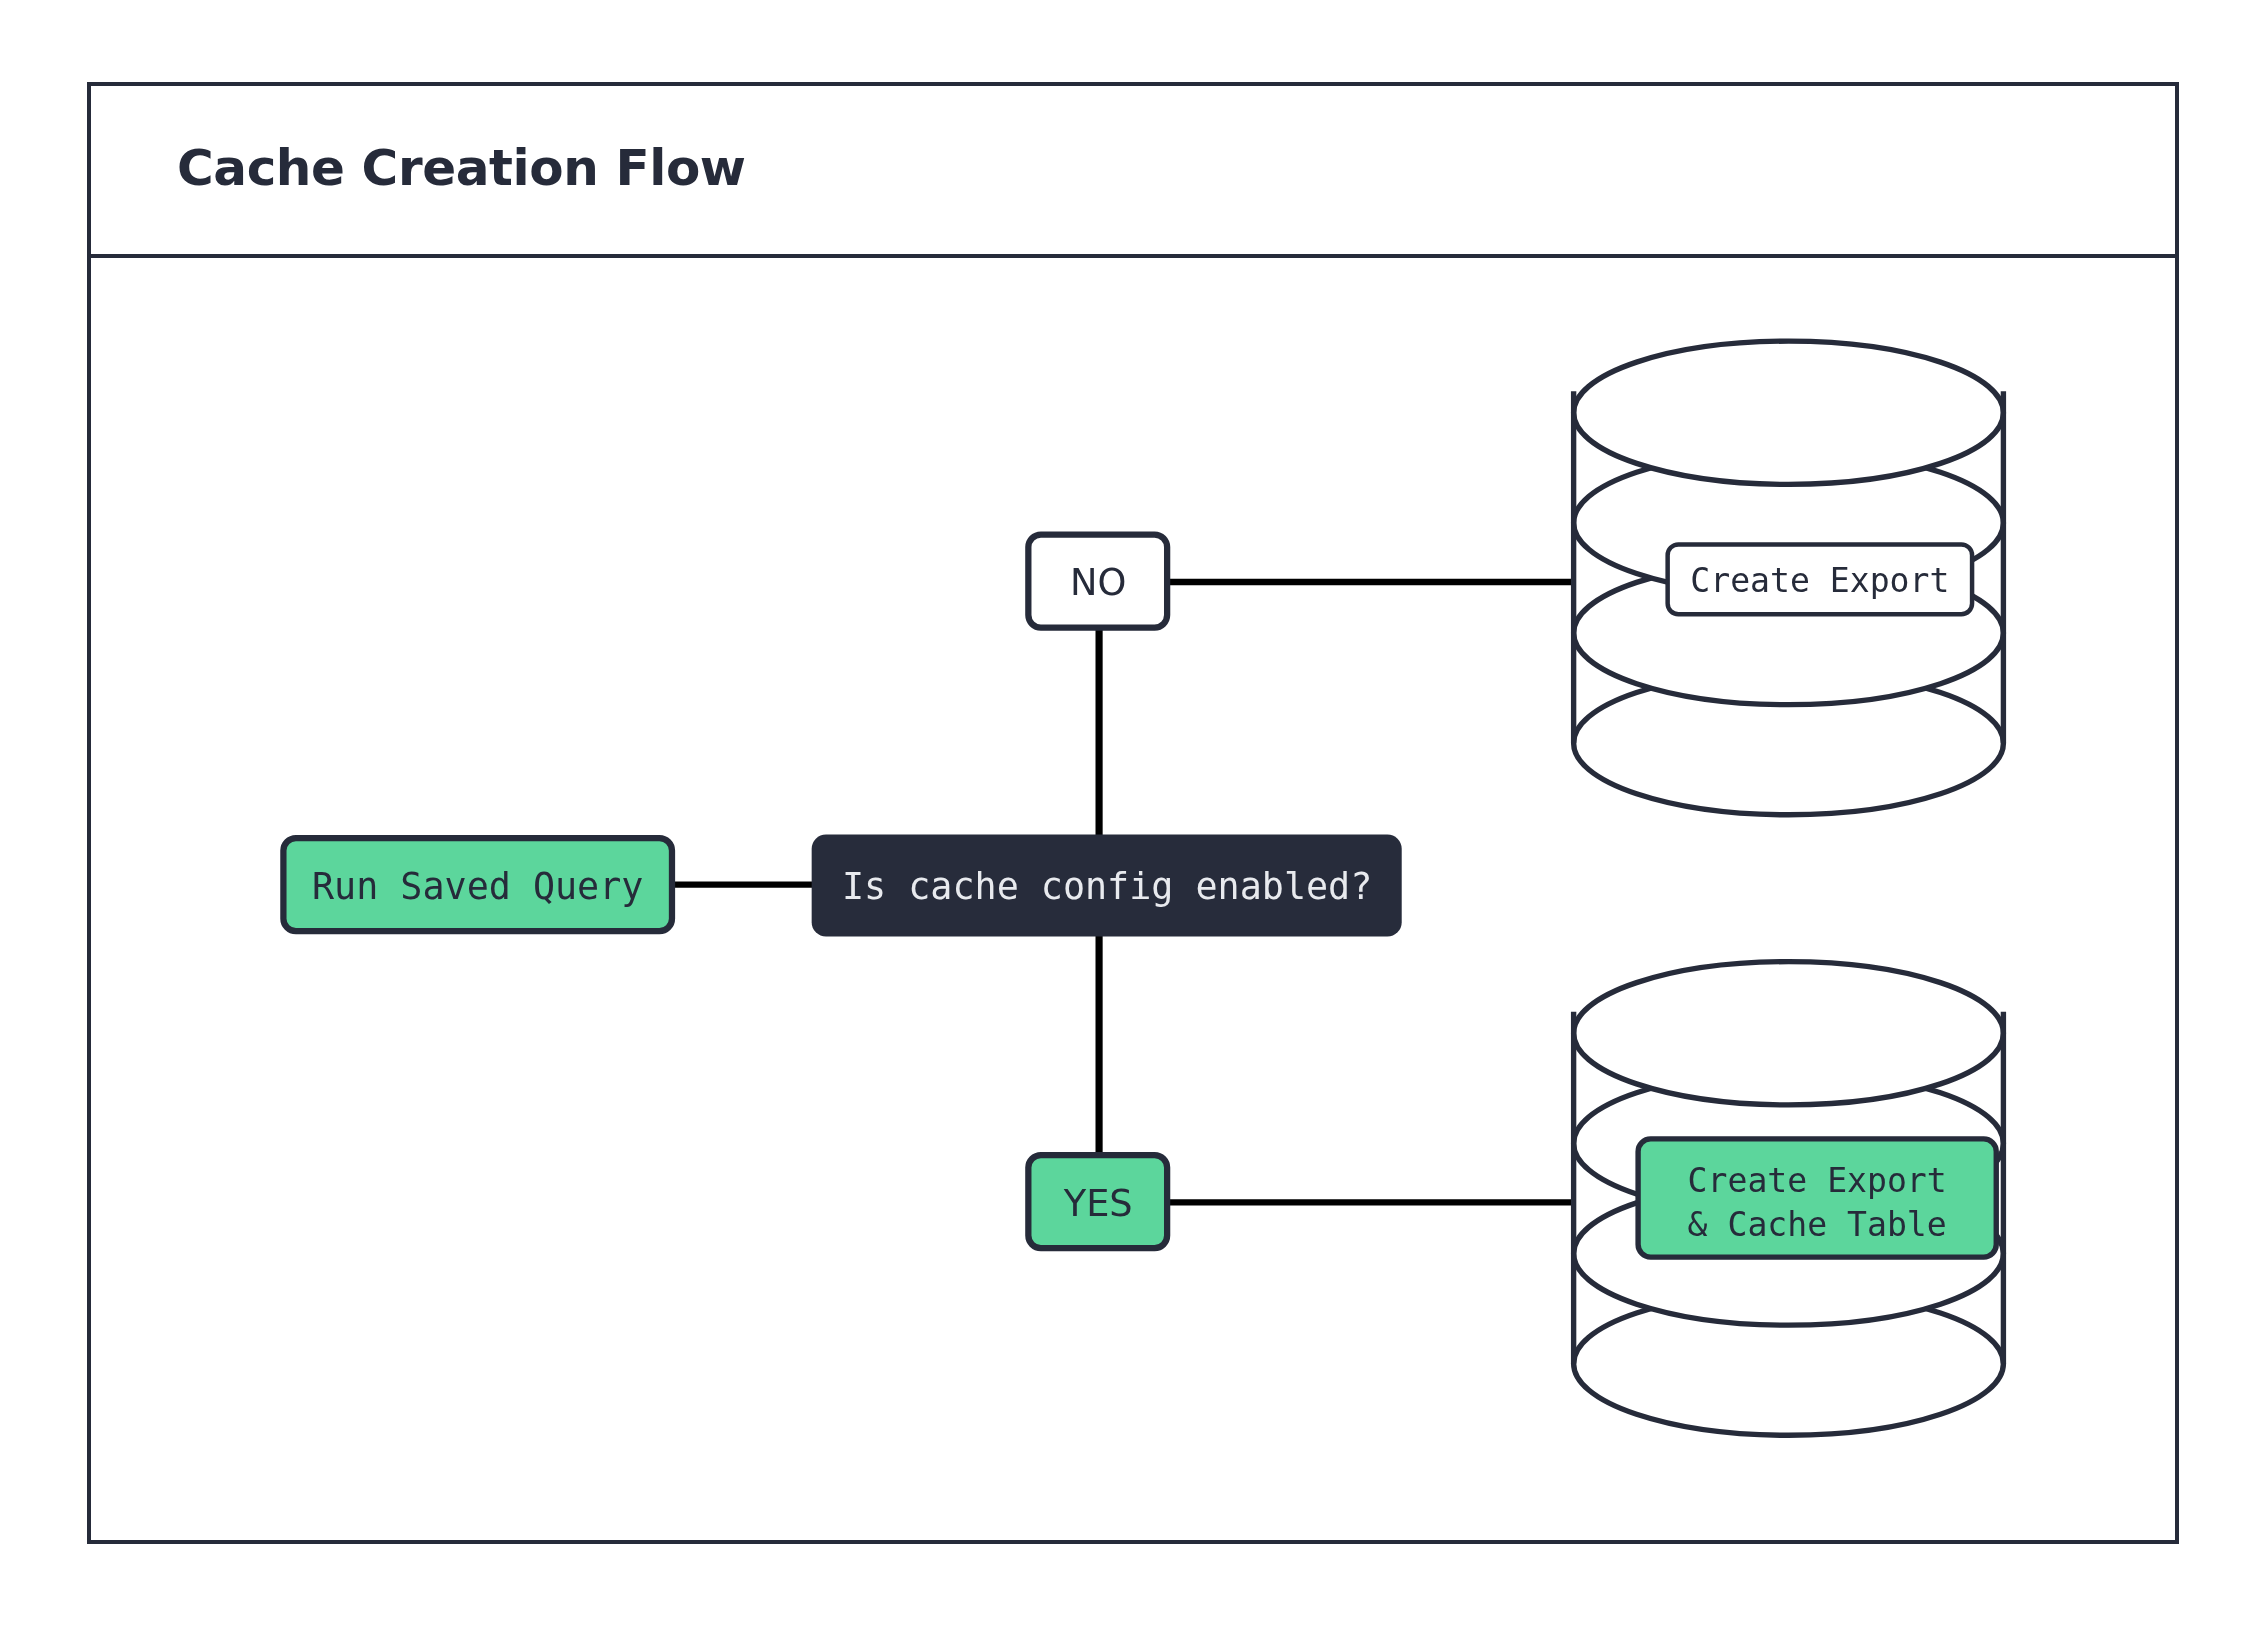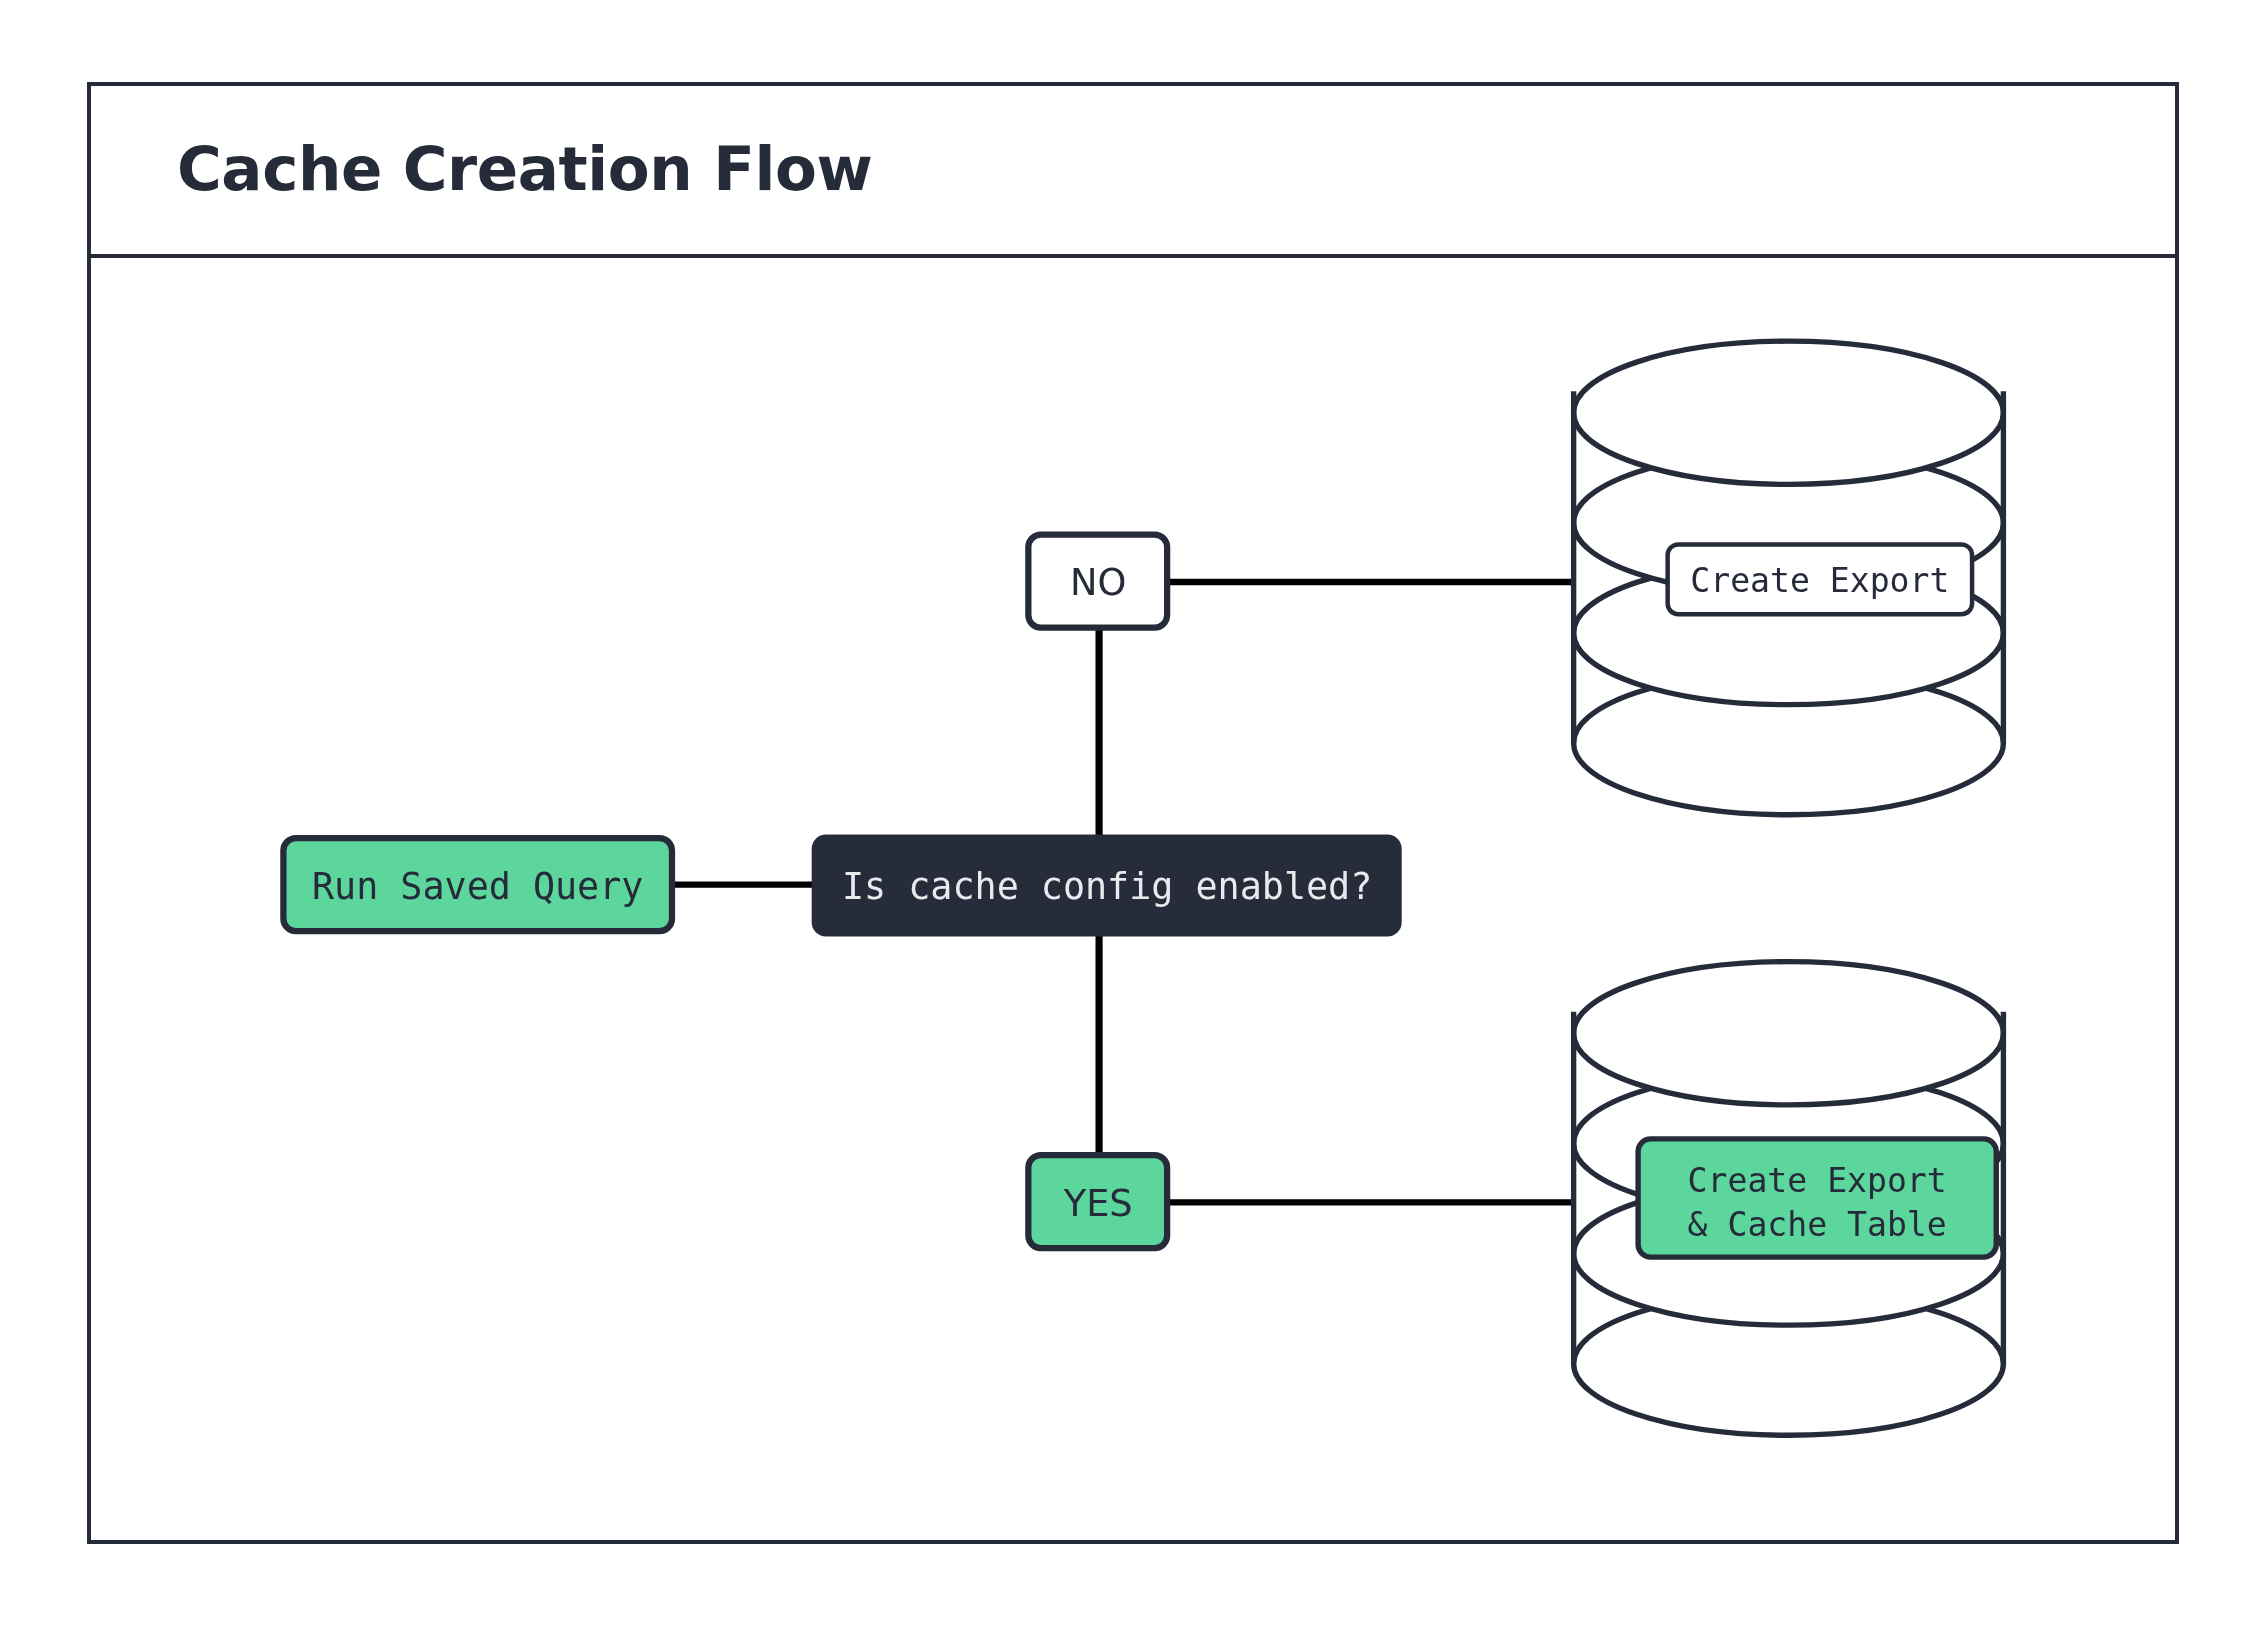--- a/index.html
+++ b/index.html
@@ -36,21 +36,21 @@
     width: 2092px;
     height: 176px;
     box-sizing: border-box;
     border-bottom: 4.5px solid #262b3a;
     display: flex;
     align-items: center;
   }
   .frame-title {
     margin-left: 90px;
     font-family: "DejaVu Sans", "Liberation Sans", sans-serif;
-    font-size: 61px;
+    font-size: 50px;
     font-weight: bold;
     color: #262b3a;
     letter-spacing: -0.4px;
     white-space: nowrap;
   }
   svg.diagram {
     position: absolute;
     left: 0;
     top: 0;
     width: 2268px;

